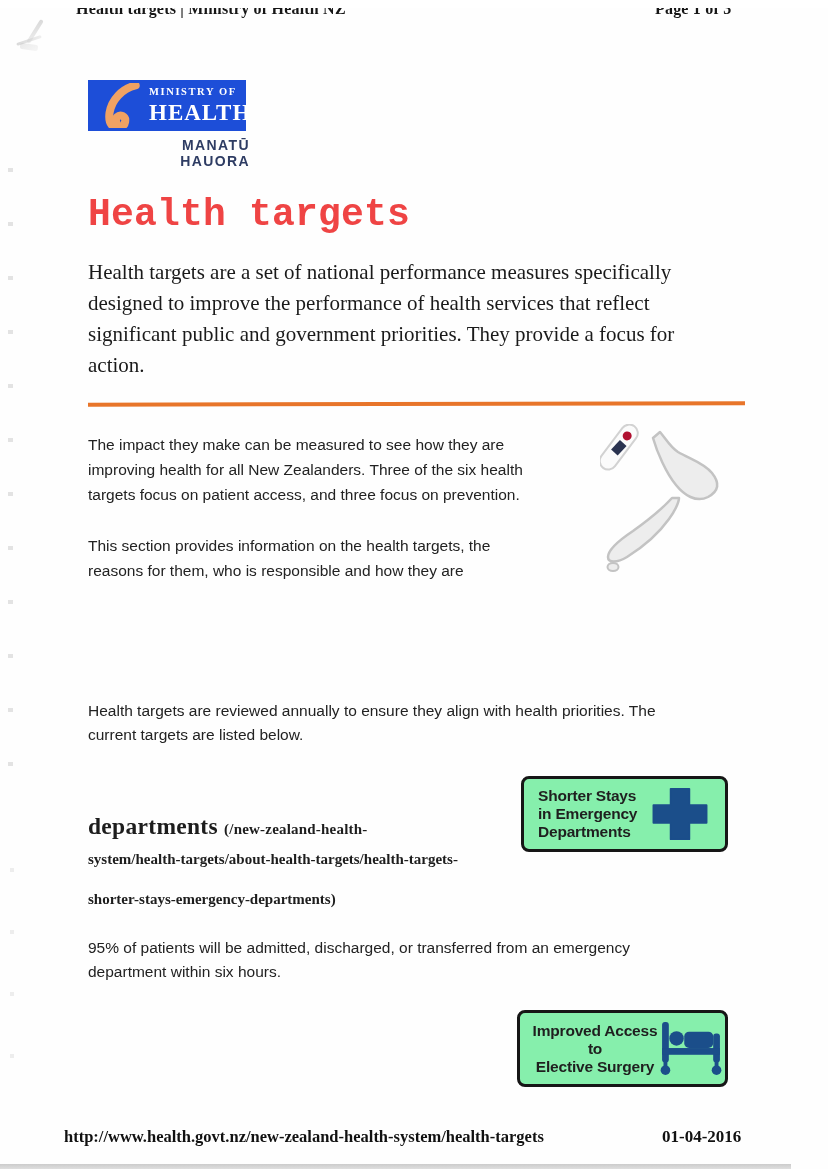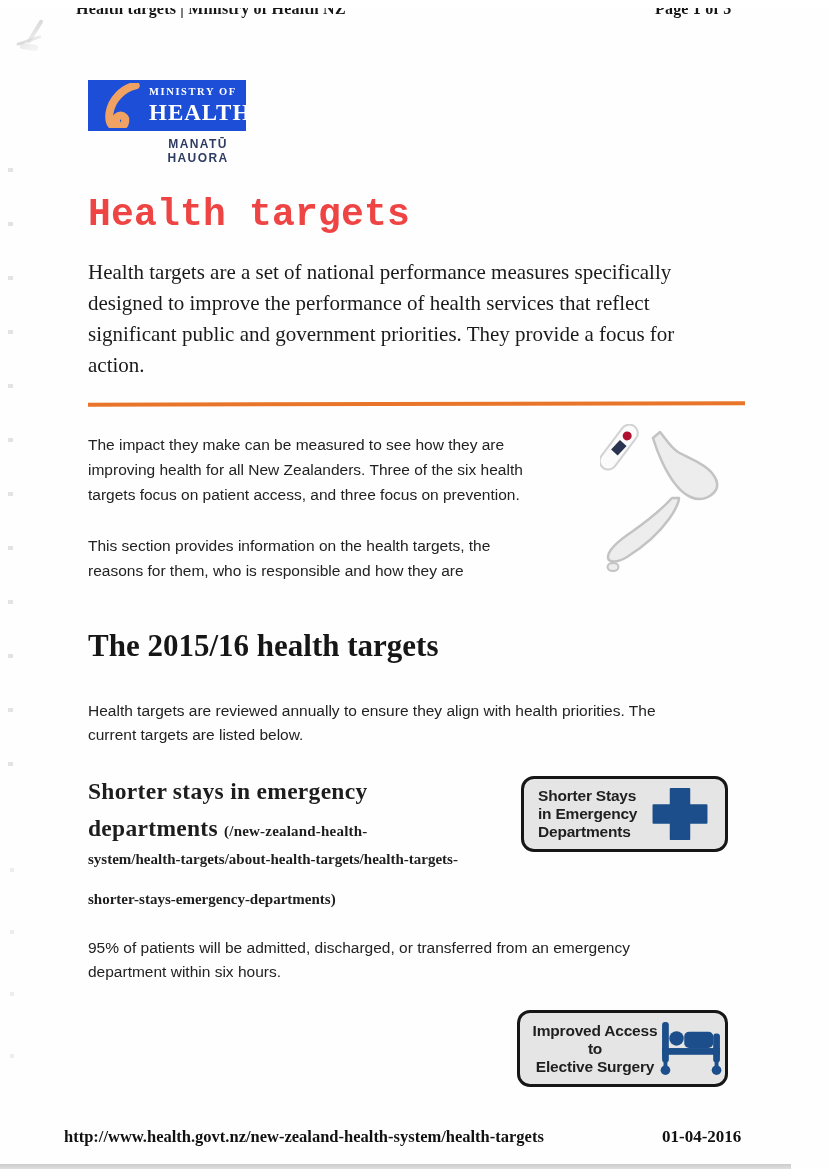--- a/index.html
+++ b/index.html
@@ -44,22 +44,22 @@
   
   .logo-box {
     position:absolute; left:88px; top:72px; width:158px; height:51px;
     background:#1d4ed8; display:flex; align-items:center;
   }
   .logo-koru { margin-left:5px; flex:0 0 auto; }
   .logo-text { margin-left:6px; color:#fff; font-family:"Liberation Serif", serif; line-height:1; }
   .logo-text .l1 { font-size:10.5px; letter-spacing:1.6px; margin-bottom:3px; font-weight:600;}
   .logo-text .l2 { font-size:23px; letter-spacing:1px; font-weight:600; }
   .logo-caption {
-    position:absolute; left:146px; top:129px; width:104px; text-align:center;
-    color:#2e3c63; font-size:12px; font-weight:bold; letter-spacing:1.4px;
+    position:absolute; left:146px; top:129px; width:104px; text-align:right;
+    color:#2e3c63; font-size:14px; font-weight:bold; letter-spacing:1.4px;
   }
   
   .h1 {
     position:absolute; left:88px; top:185px;
     font-family:Liberation Mono, monospace; font-size:38px; font-weight:bold; color:#ef4444;
     letter-spacing:.2px;
   }
   .intro {
     position:absolute; left:88px; top:249px; width:645px;
     font-family:"Liberation Serif", serif; font-size:21px; line-height:31px; color:#1a1a1a;
@@ -82,21 +82,21 @@
     font-family:"Liberation Serif", serif; font-weight:bold; color:#1d1d1d; line-height:35px;
   }
   .h3-big { font-size:23.5px; letter-spacing:.3px; }
   .h3-small { font-size:15px; letter-spacing:.2px; }
   .h3-link-line { position:absolute; left:88px; font-family:"Liberation Serif", serif; font-weight:bold; font-size:15px; color:#1d1d1d; }
   .link-l2 { top:843px; }
   .link-l3 { top:883px; }
   .p-95 { top:928px; width:620px; line-height:24px; }
   
   .badge {
-    position:absolute; background:#e5e5e5; border:3px solid #161616; border-radius:13px;
+    position:absolute; background:#86efac; border:3px solid #161616; border-radius:8px;
     display:flex; align-items:center;
   }
   .badge-1 { left:521px; top:768px; width:207px; height:76px; }
   .badge-2 { left:517px; top:1002px; width:211px; height:77px; }
   .badge-text {
     font-size:15.5px; font-weight:600; color:#1f1f1f; line-height:18px; letter-spacing:-.2px;
   }
   .badge-1 .badge-text { margin-left:14px; width:112px; }
   .badge-2 .badge-text { margin-left:10px; width:130px; text-align:center; }
   .badge-icon { flex:0 0 auto; }
@@ -148,28 +148,27 @@
     <path d="M60 8 C66 15 70 23 78 28 C90 35 104 39 112 49 C120 59 119 67 108 73 C96 79 84 71 76 61 C66 49 57 28 53 14 Z" fill="#ededed" stroke="#c3c3c3" stroke-width="2.5" stroke-linejoin="round"></path>
     <path d="M72 74 C62 85 47 97 33 107 C21 115 8 125 8 133 C8 139 17 139 27 133 C43 123 59 109 69 95 C75 87 79 78 79 74 Z" fill="#ededed" stroke="#c3c3c3" stroke-width="2.5" stroke-linejoin="round"></path>
     <ellipse cx="13" cy="143" rx="5.5" ry="4" fill="#ededed" stroke="#c3c3c3" stroke-width="2"></ellipse>
     <g transform="translate(34,2) rotate(37)">
       <rect x="-8" y="0" width="17" height="52" rx="8.5" fill="#fbfbfb" stroke="#d2d2d2" stroke-width="2"></rect>
       <circle cx="0.5" cy="12" r="4.5" fill="#b01030"></circle>
       <rect x="-3.5" y="20" width="9" height="13" fill="#2a3350" transform="rotate(6 1 26)"></rect>
     </g>
   </svg>
 
-  <div class="h2">The 2015/16 health targets</div>
   <div class="body-col p-targets-intro">
     <div>Health targets are reviewed annually to ensure they align with health priorities. The</div>
     <div>current targets are listed below.</div>
   </div>
 
   <div class="h3-wrap">
-    <span class="h3-big">Shorter stays in emergency</span><br>
+    <br>
     <span class="h3-big">departments </span><span class="h3-small">(/new-zealand-health-</span>
   </div>
   <div class="h3-link-line link-l2">system/health-targets/about-health-targets/health-targets-</div>
   <div class="h3-link-line link-l3">shorter-stays-emergency-departments)</div>
 
   <div class="badge badge-1">
     <div class="badge-text">
       <div>Shorter Stays</div>
       <div>in Emergency</div>
       <div>Departments</div>

